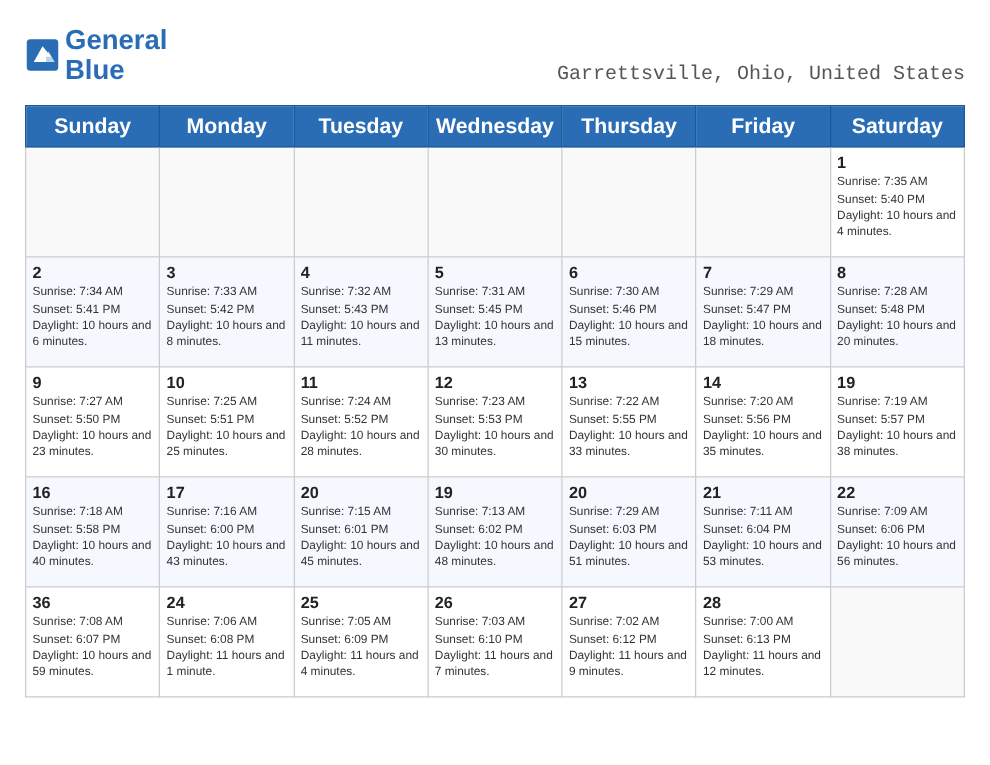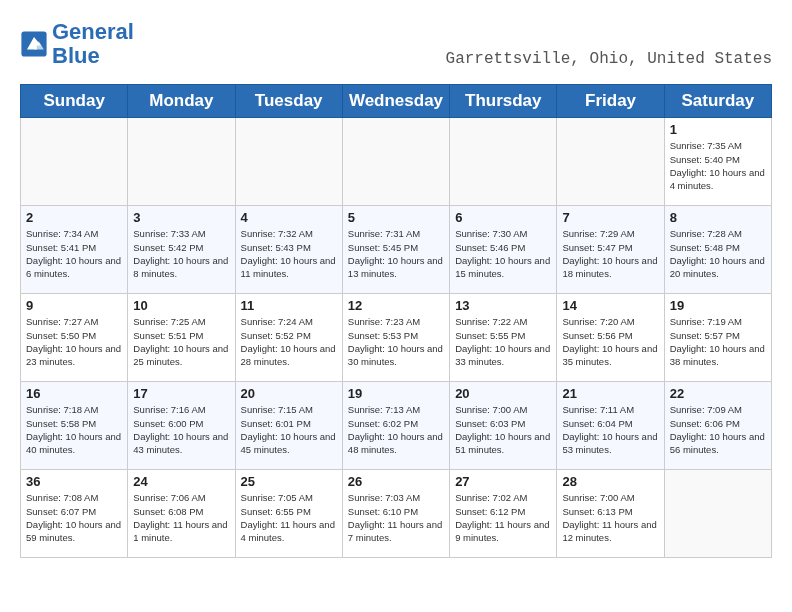--- a/index.html
+++ b/index.html
@@ -265,21 +265,21 @@
         </td>
         <td>
           <div class="day-num">19</div>
           <div class="day-info">Sunrise: 7:13 AM
 Sunset: 6:02 PM
 Daylight: 10 hours
 and 48 minutes.</div>
         </td>
         <td>
           <div class="day-num">20</div>
-          <div class="day-info">Sunrise: 7:00 AM
+          <div class="day-info">Sunrise: 7:29 AM
 Sunset: 6:03 PM
 Daylight: 10 hours
 and 51 minutes.</div>
         </td>
         <td>
           <div class="day-num">21</div>
           <div class="day-info">Sunrise: 7:11 AM
 Sunset: 6:04 PM
 Daylight: 10 hours
 and 53 minutes.</div>
@@ -303,21 +303,21 @@
         <td>
           <div class="day-num">24</div>
           <div class="day-info">Sunrise: 7:06 AM
 Sunset: 6:08 PM
 Daylight: 11 hours
 and 1 minute.</div>
         </td>
         <td>
           <div class="day-num">25</div>
           <div class="day-info">Sunrise: 7:05 AM
-Sunset: 6:55 PM
+Sunset: 6:09 PM
 Daylight: 11 hours
 and 4 minutes.</div>
         </td>
         <td>
           <div class="day-num">26</div>
           <div class="day-info">Sunrise: 7:03 AM
 Sunset: 6:10 PM
 Daylight: 11 hours
 and 7 minutes.</div>
         </td>

